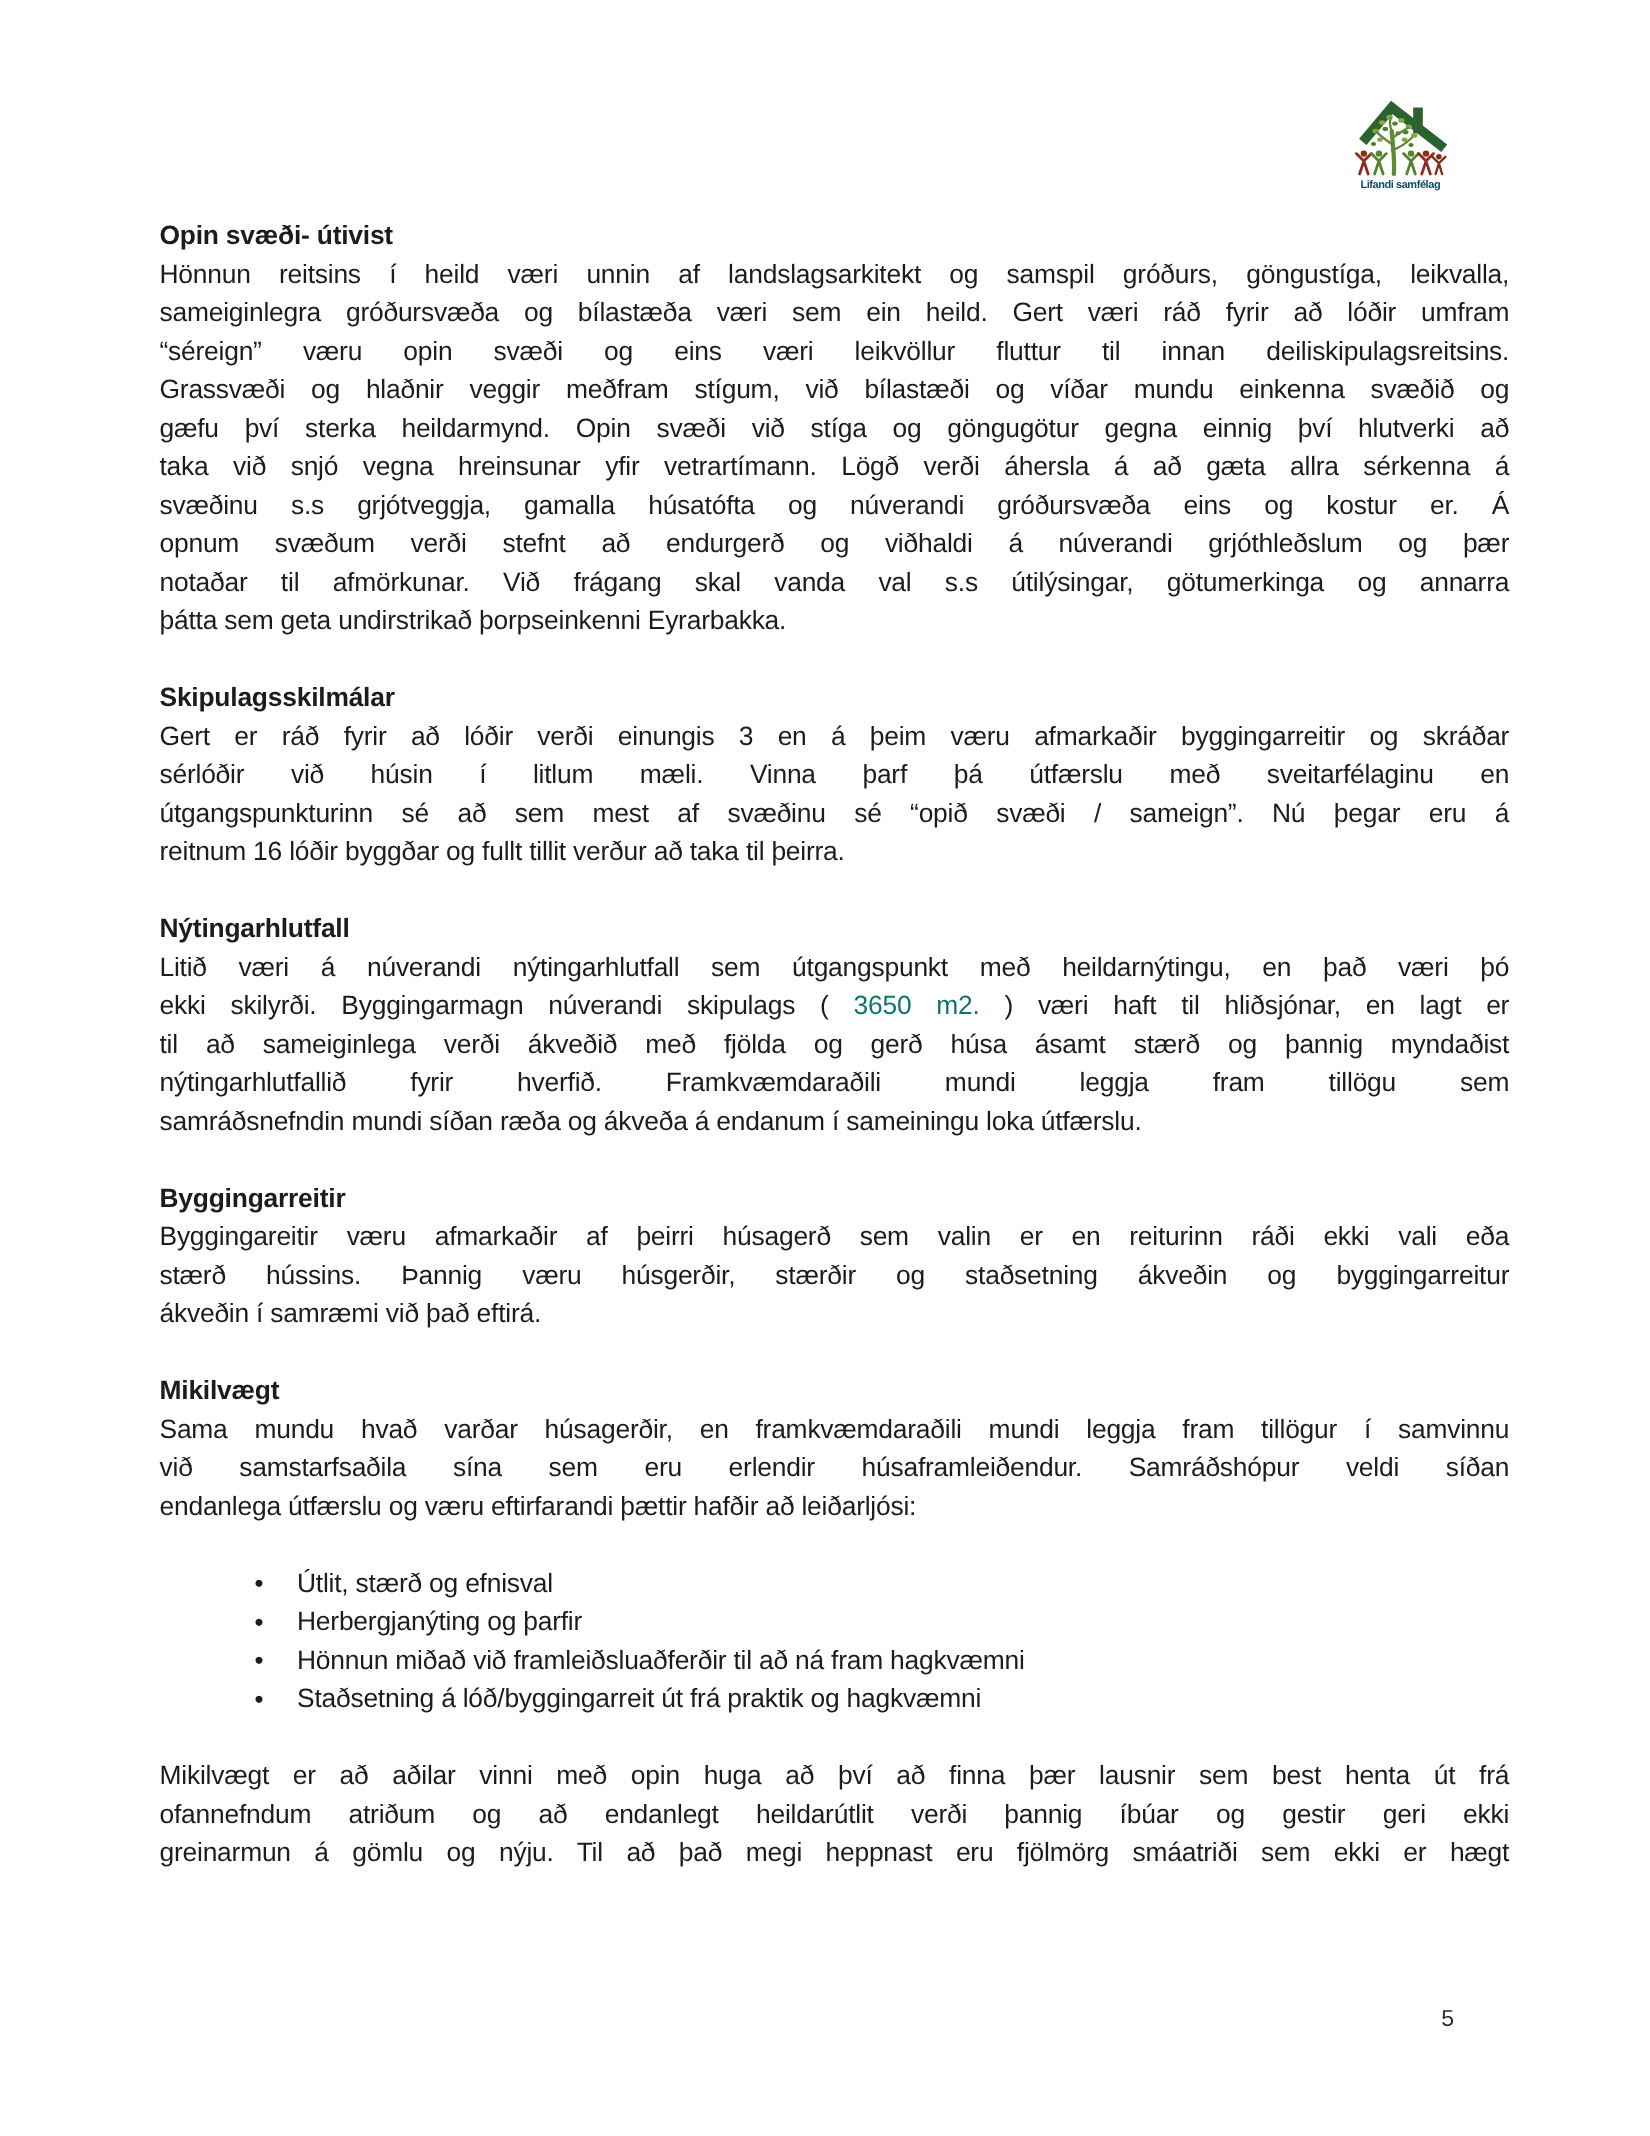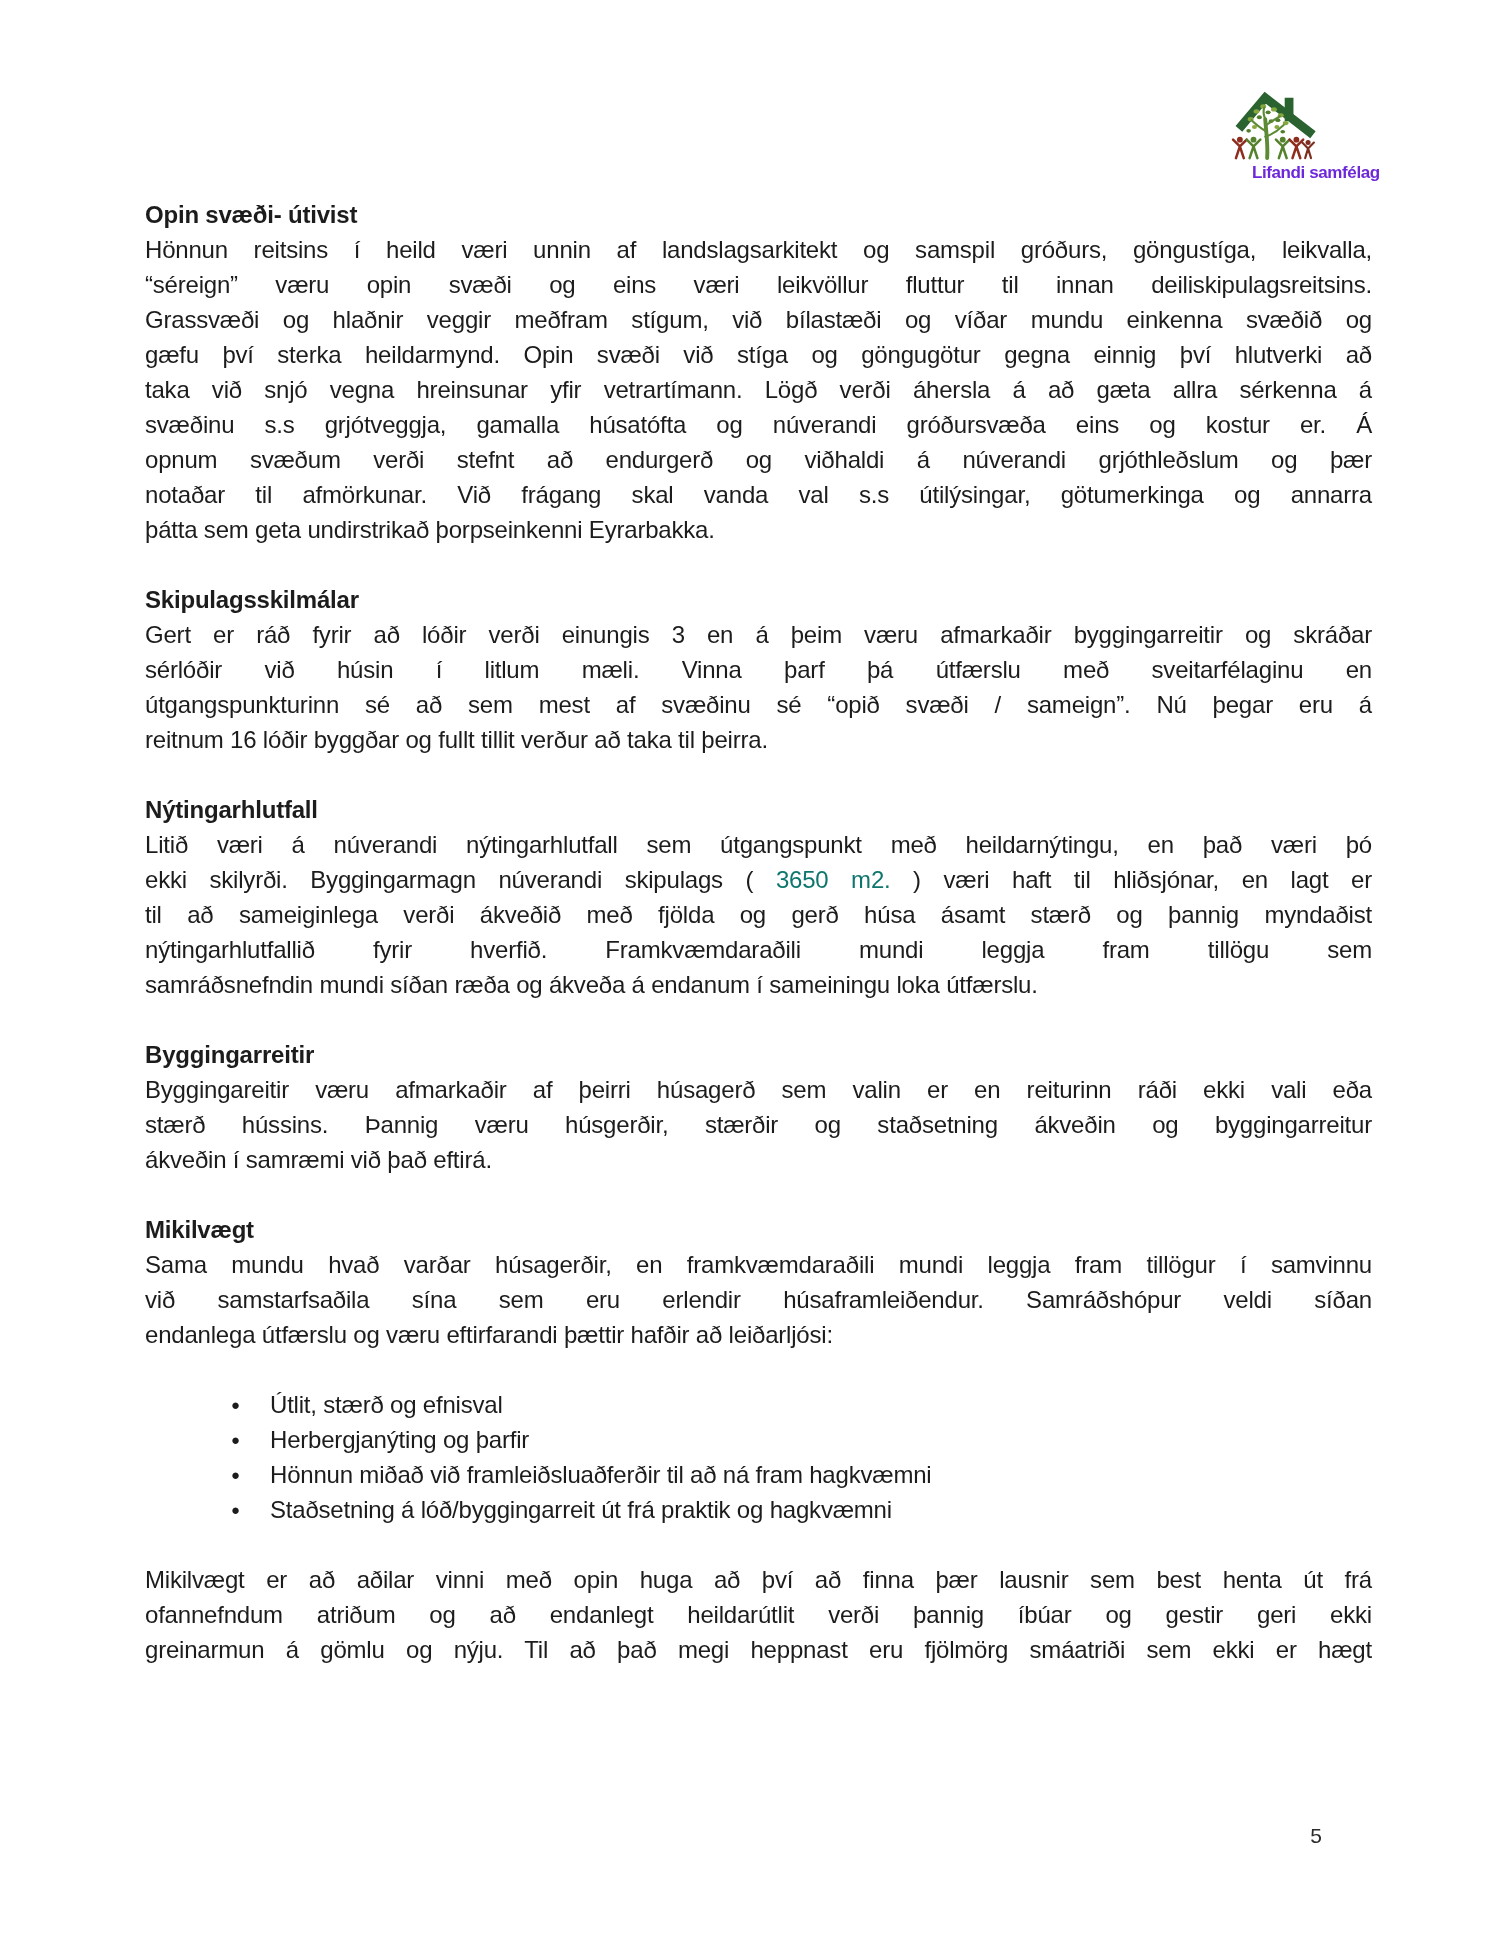--- a/index.html
+++ b/index.html
@@ -15,26 +15,25 @@
   .logo {
     position: absolute;
     left: 1228px;
     top: 88px;
     width: 90px;
     text-align: center;
   }
   .logo svg { display: block; margin: 0 auto; }
   .logo-text {
     font-weight: bold;
-    font-size: 17px;
+    font-size: 10px;
     letter-spacing: -0.4px;
-    color: #6d28d9;
+    color: #0c4a6e;
     white-space: nowrap;
     margin-top: -1px;
-    margin-left: 24px;
   }
   .content {
     position: absolute;
     left: 145px;
     top: 197px;
     width: 1227px;
     font-size: 24px;
     line-height: 35px;
     letter-spacing: -0.2px;
   }
@@ -140,20 +139,21 @@
         </g>
       </g>
     </svg>
     <div class="logo-text">Lifandi samfélag</div>
   </div>
 
   <div class="content" id="content">
       <div class="section">
         <div class="heading">Opin svæði- útivist</div>
         <div class="jline">Hönnun reitsins í heild væri unnin af landslagsarkitekt og samspil gróðurs, göngustíga, leikvalla,</div>
+        <div class="jline">sameiginlegra gróðursvæða og bílastæða væri sem ein heild. Gert væri ráð fyrir að lóðir umfram</div>
         <div class="jline">“séreign” væru opin svæði og eins væri leikvöllur fluttur til innan deiliskipulagsreitsins.</div>
         <div class="jline">Grassvæði og hlaðnir veggir meðfram stígum, við bílastæði og víðar mundu einkenna svæðið og</div>
         <div class="jline">gæfu því sterka heildarmynd. Opin svæði við stíga og göngugötur gegna einnig því hlutverki að</div>
         <div class="jline">taka við snjó vegna hreinsunar yfir vetrartímann. Lögð verði áhersla á að gæta allra sérkenna á</div>
         <div class="jline">svæðinu s.s grjótveggja, gamalla húsatófta og núverandi gróðursvæða eins og kostur er. Á</div>
         <div class="jline">opnum svæðum verði stefnt að endurgerð og viðhaldi á núverandi grjóthleðslum og þær</div>
         <div class="jline">notaðar til afmörkunar. Við frágang skal vanda val s.s útilýsingar, götumerkinga og annarra</div>
         <div class="jline last">þátta sem geta undirstrikað þorpseinkenni Eyrarbakka.</div>
       </div>
       <div class="section">

